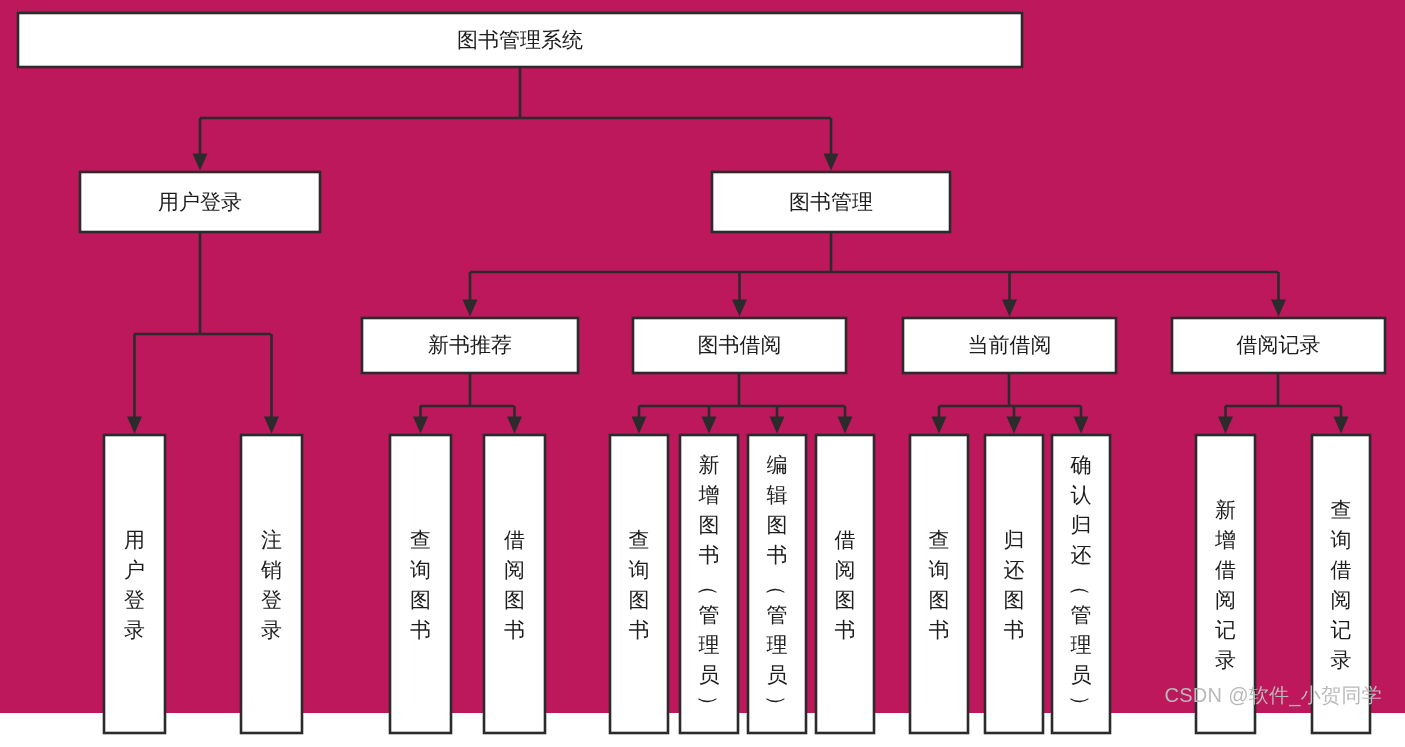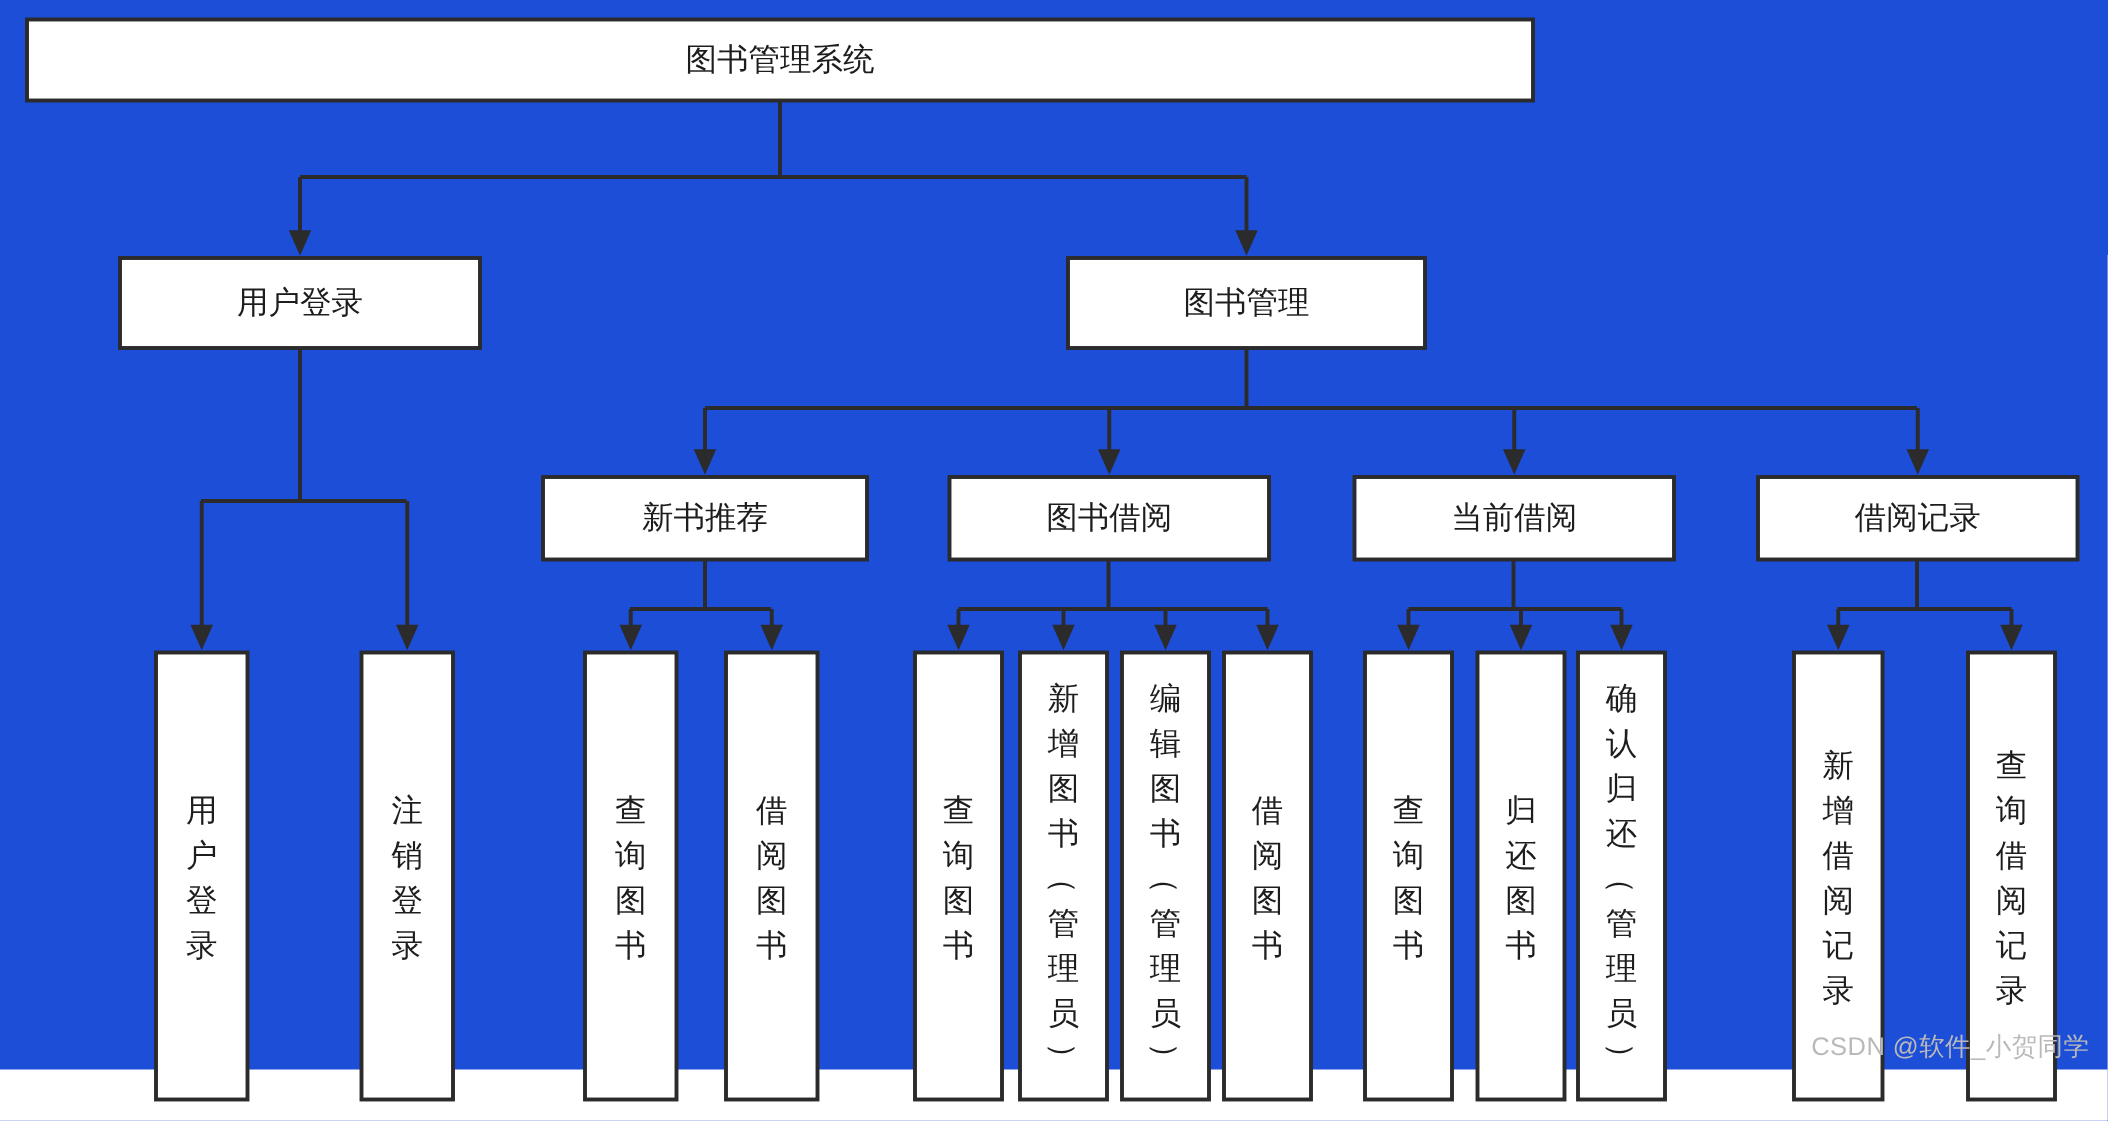--- a/index.html
+++ b/index.html
@@ -10,21 +10,21 @@
   body {
     width: 1405px;
     height: 747px;
     font-family: "Liberation Sans", "DejaVu Sans", sans-serif;
     overflow: hidden;
   }
   #diagram-root {
     position: relative;
     width: 1405px;
     height: 713px;
-    background: #1d4ed8;
+    background: #be185d;
   }
   svg#flow-svg {
     position: absolute;
     left: 0;
     top: 0;
     width: 1405px;
     height: 747px;
     display: block;
   }
   .node-rect {
@@ -50,24 +50,24 @@
     dominant-baseline: middle;
   }
   .node-label-v {
     font-family: "Liberation Sans", "DejaVu Sans", sans-serif;
     font-size: 21px;
     fill: #1d1d1d;
     text-anchor: middle;
   }
   .watermark {
     position: absolute;
-    right: 12px;
+    right: 23px;
     bottom: 4px;
     font-family: "Liberation Sans", "DejaVu Sans", sans-serif;
-    font-size: 17px;
+    font-size: 20px;
     color: #b9b9b9;
     letter-spacing: 0.3px;
     white-space: nowrap;
     user-select: none;
   }
 </style>
 </head>
 <body>
 
 <div id="diagram-root">

